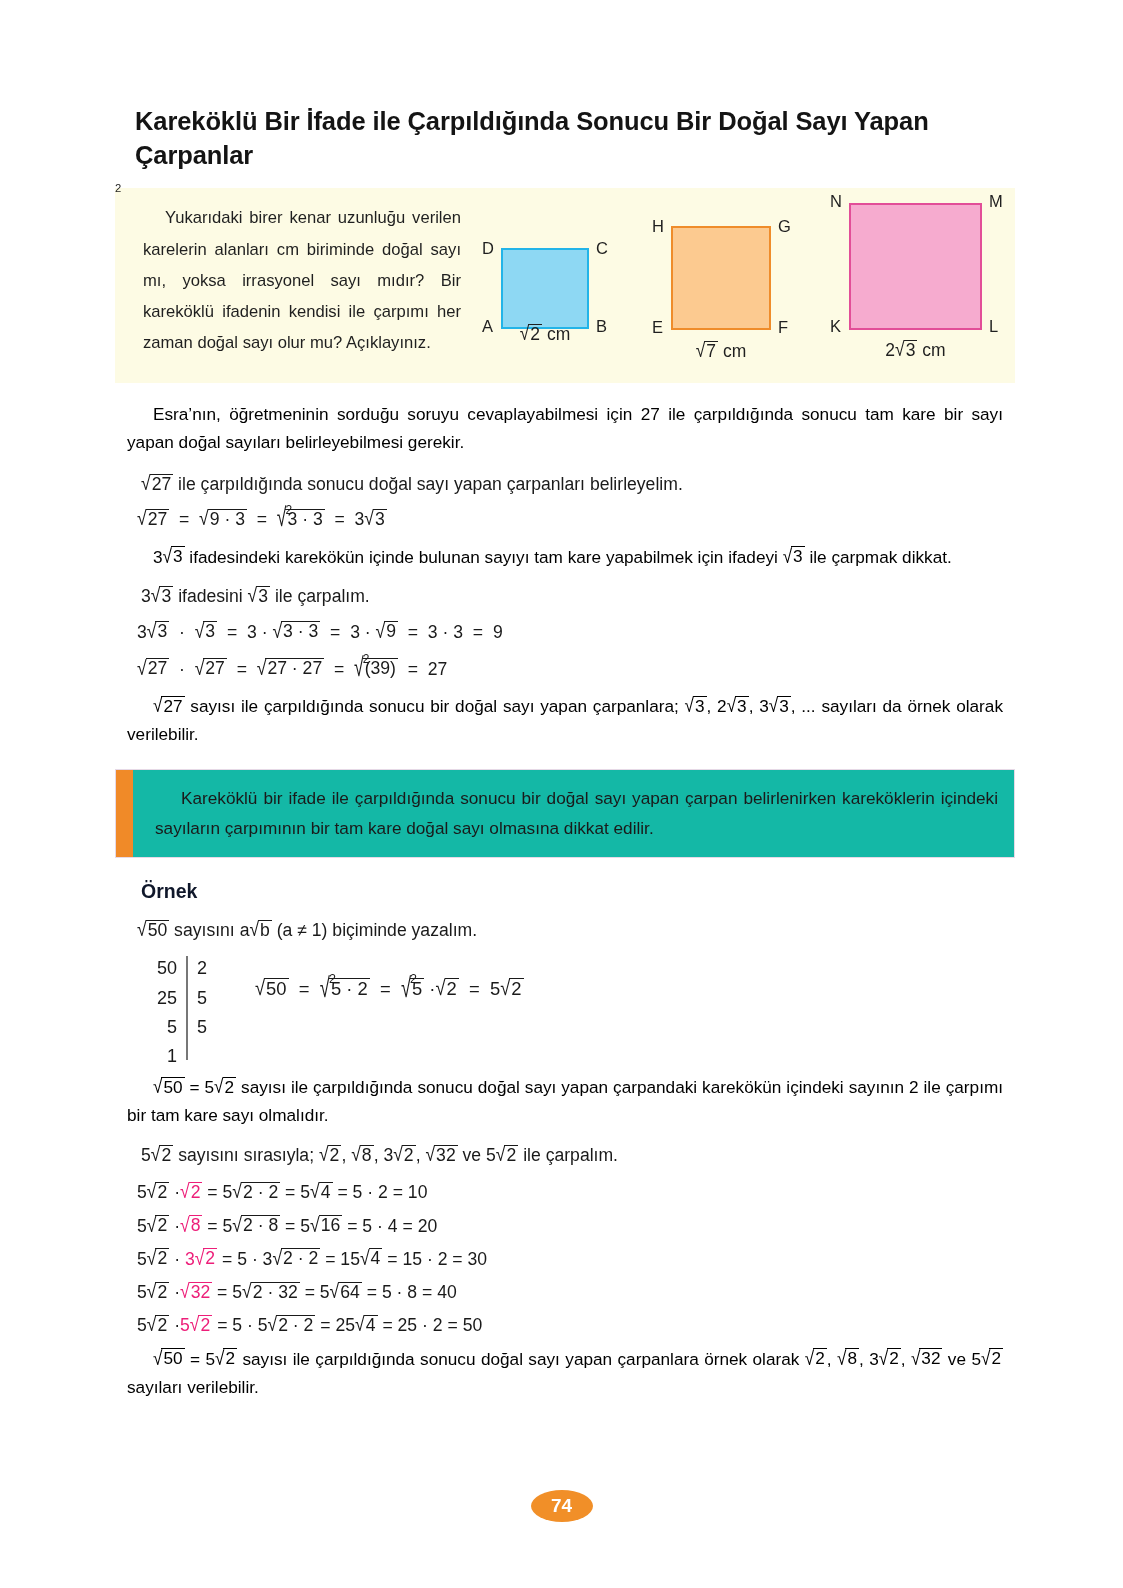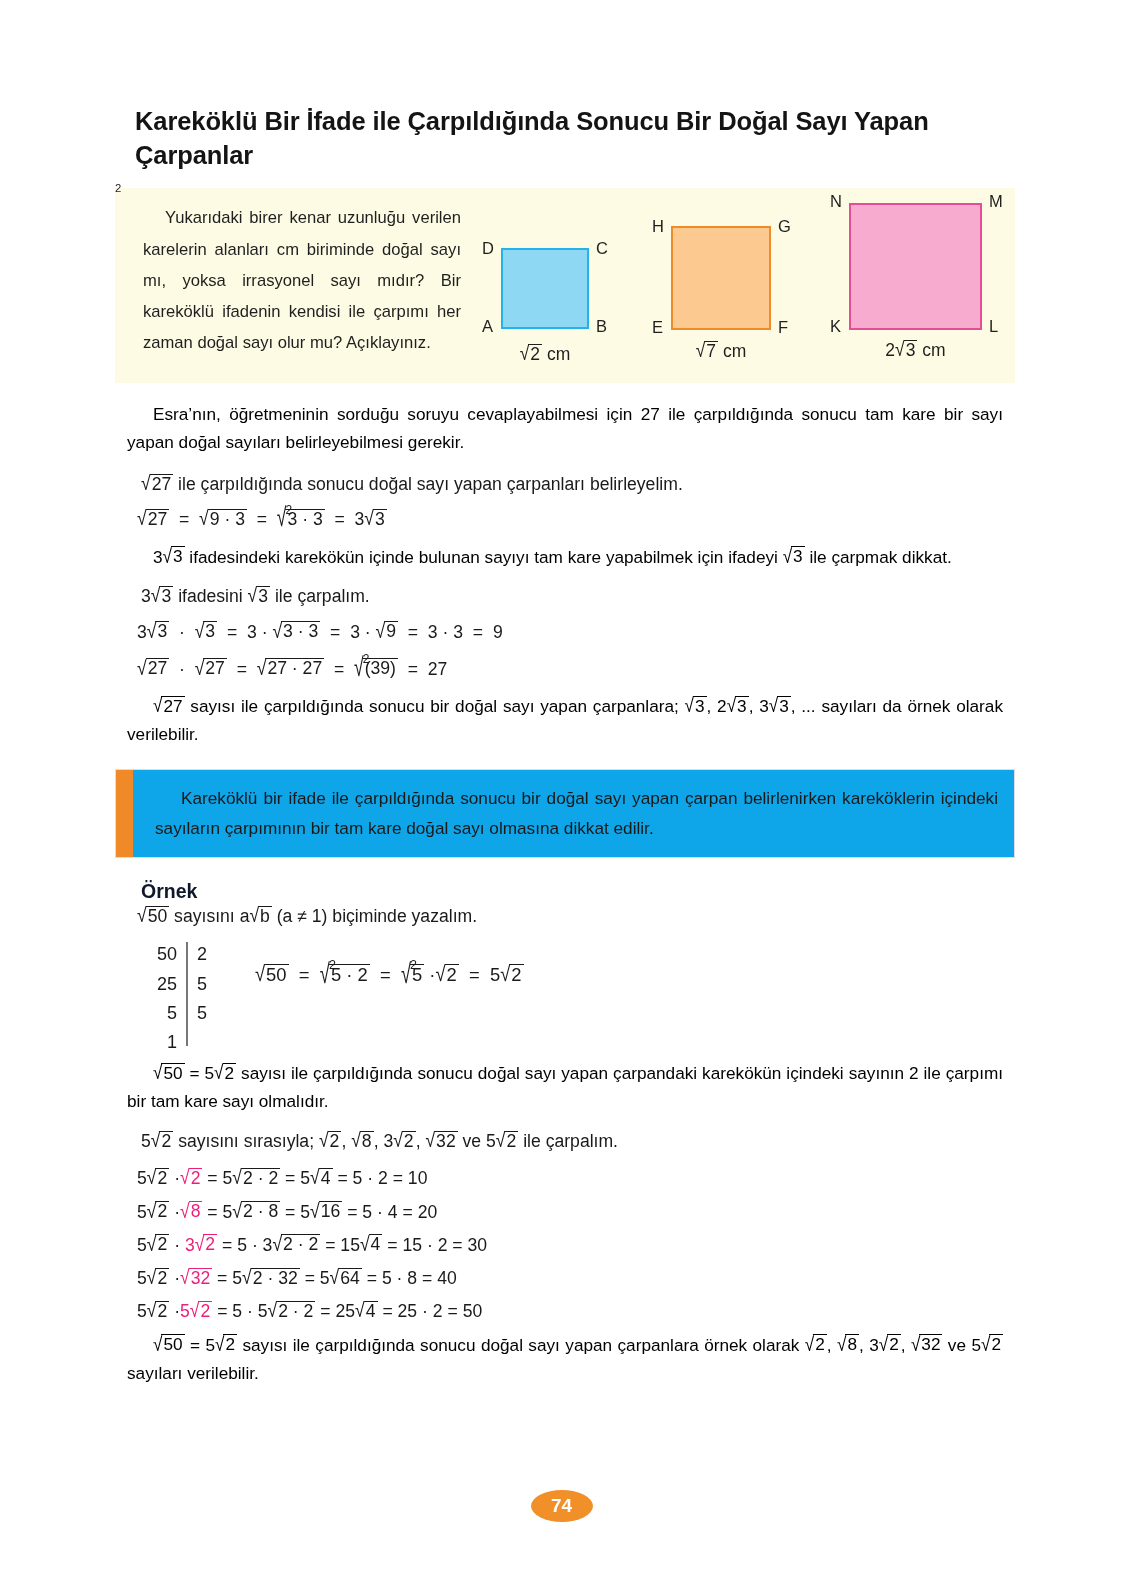--- a/index.html
+++ b/index.html
@@ -129,21 +129,21 @@
   }
   .rad.tall > .sign { transform: scaleY(1.5) translateY(-1px); }
   .pink { color: #ed1e79; }
   .pink .bar { border-top-color: #ed1e79; }
 
   
   .note {
     position: relative;
     width: 900px;
     border: 1px solid #e6d9e6;
-    background: #0ea5e9;
+    background: #14b8a6;
     display: flex;
   }
   .note-bar { width: 17px; background: #f08a28; flex: 0 0 17px; }
   .note-text {
     padding: 14px 16px 14px 22px;
     font-size: 17.2px;
     line-height: 1.72;
     text-align: justify;
     text-align-last: left;
     color: #1a1a1a;
@@ -223,21 +223,21 @@
 
       <div class="figs">
 
         <div class="fig" id="fig1">
           <div class="sq-box" style="width:88px;height:81px;">
             <div class="sq"></div>
             <span class="vlabel" style="left:-19px;top:-9px;">D</span>
             <span class="vlabel" style="left:95px;top:-9px;">C</span>
             <span class="vlabel" style="left:-19px;top:69px;">A</span>
             <span class="vlabel" style="left:95px;top:69px;">B</span>
-            <span class="caption" style="left:0px;top:96px;width:88px;">
+            <span class="caption" style="left:0px;top:76px;width:88px;">
               <span class="rad"><span class="sign">√</span><span class="bar">2</span></span><span> cm</span>
             </span>
           </div>
         </div>
 
         <div class="fig" id="fig2">
           <div class="sq-box" style="width:100px;height:104px;">
             <div class="sq"></div>
             <span class="vlabel" style="left:-19px;top:-9px;">H</span>
             <span class="vlabel" style="left:107px;top:-9px;">G</span>
@@ -326,21 +326,21 @@
       <div class="note-bar"></div>
       <div class="note-text">
         <span class="indent"></span><span>Kareköklü bir ifade ile çarpıldığında sonucu bir doğal sayı yapan çarpan belirlenirken kareköklerin içindeki sayıların çarpımının bir tam kare doğal sayı olmasına dikkat edilir.</span>
       </div>
     </div>
 
     <div class="hdr-red" style="margin-top:22px;margin-left:26px;">Örnek</div>
 
 
 
-    <div class="eq-line ml2" style="margin-top:0;">
+    <div class="eq-line ml2" style="margin-top:14px;">
       <span class="rad"><span class="sign">√</span><span class="bar">50</span></span><span> sayısını a</span><span class="rad"><span class="sign">√</span><span class="bar">b</span></span><span> (a ≠ 1) biçiminde yazalım.</span>
     </div>
 
     <div class="ladder-wrap" style="margin-top:10px;">
       <div class="ladder">
         <div class="col-l">
           <div>50</div>
           <div>25</div>
           <div>5</div>
           <div>1</div>

